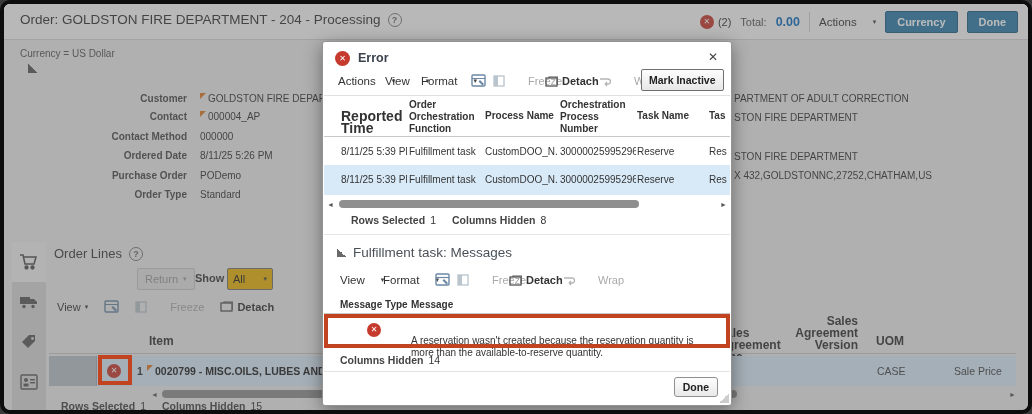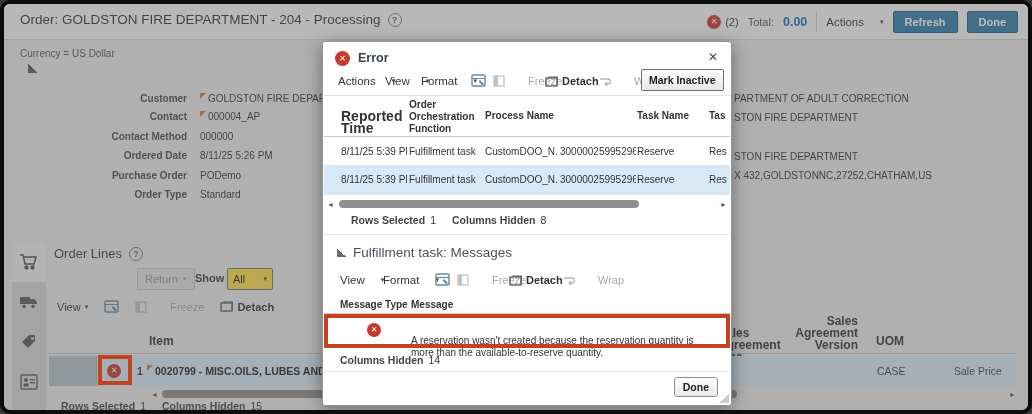--- a/index.html
+++ b/index.html
@@ -44,21 +44,21 @@
   .ol-tab.active { background:#f1f1f1; }
   .ol-title { position:absolute; left:50px; top:242px; font-size:13px; color:#3c3c3c; display:flex; align-items:center; gap:7px; }
   .split-btn { position:absolute; left:50px; top:264px; height:22px; display:flex; border:1px solid #8a8a8a;
                border-radius:2px; background:#fcfcfc; }
   .split-main { padding:0 8px; font-size:11px; font-weight:bold; color:#222; display:flex; align-items:center; }
   .split-arrow { width:17px; border-left:1px solid #9a9a9a; display:flex; align-items:center; justify-content:center; }
   .btn-disabled { position:absolute; left:133px; top:264px; height:22px; padding:8px 7px; background:#e4e4e4;
                   border:1px solid #c6c6c6; border-radius:2px; color:#9b9b9b; font-size:11px;
                   display:flex; align-items:center; gap:5px; }
   .show-label { position:absolute; left:191px; top:268px; font-size:11px; font-weight:bold; color:#3a3a3a; }
-  .show-select { position:absolute; left:223px; top:264px; width:46px; height:22px; background:#fde047;
+  .show-select { position:absolute; left:223px; top:264px; width:46px; height:22px; background:#eab308;
                  border:1px solid #767676; border-radius:2px; font-size:11px; color:#222;
                  display:flex; align-items:center; justify-content:space-between; padding:0 5px; }
   .tb-item { display:inline-flex; align-items:center; gap:4px; font-size:11px; color:#333; }
   .tb-gray { color:#a9a9a9;gap:23px; }
   .tb-bold { font-weight:bold; }
   .hline { position:absolute; height:1px; background:#c9c9c9; }
   .col-head { font-size:12px; font-weight:bold; color:#333; line-height:12px; }
   .ol-row { position:absolute; left:45px; top:352px; width:967px; height:30px; background:#d9eaf8; }
   .ol-rowhead { position:absolute; left:0; top:0; width:48px; height:30px; background:#b9c2c9; border-right:1px solid #a5aeb5; }
   .cell { position:absolute; font-size:10.5px; color:#333; top:9px; white-space:nowrap; }
@@ -109,21 +109,21 @@
       <div class="top-right">
         <span class="err-circle">✕</span>
         <span class="badge-count">(2)</span>
         <span class="total-label">Total:</span>
         <span class="total-value">0.00</span>
         <span class="vdiv"></span>
         <span class="menu-item">
           <span>Actions</span>
           <span class="dd">▾</span>
         </span>
-        <button class="btn-primary">Refresh</button>
+        <button class="btn-primary">Currency</button>
         <button class="btn-primary">Done</button>
       </div>
     </div>
 
     <div class="currency">Currency = US Dollar</div>
     <div class="pane-tri"></div>
 
     <div class="frow" style="top:89px;">
       <span class="flabel">Customer</span>
       <span class="fvalue"><span class="flag"></span><span>GOLDSTON FIRE DEPARTMEN</span></span>
@@ -314,20 +314,21 @@
           <path d="M1 3h8a2.5 2.5 0 010 5H6m0 0l2-2m-2 2l2 2" fill="none" stroke="#b5b5b5" stroke-width="1.3"></path>
         </svg>
       <span>Wrap</span>
     </span>
     <span class="mark-inactive">Mark Inactive</span>
 
     <div class="hline" style="left:1px; top:53px; width:406px; background:#e0e0e0;"></div>
     <div class="dcol col-head" style="left:18px;  top:68px; width:62px; font-size:14px;">Reported Time</div>
     <div class="dcol col-head" style="left:86px;  top:57px; width:70px; font-size:10px;">Order Orchestration Function</div>
     <div class="dcol col-head" style="left:162px; top:68px; width:70px; font-size:10px;">Process Name</div>
+    <div class="dcol col-head" style="left:237px; top:57px; width:74px; font-size:10px;">Orchestration Process Number</div>
     <div class="dcol col-head" style="left:314px; top:68px; width:60px; font-size:10px;">Task Name</div>
     <div class="dcol col-head" style="left:386px; top:68px; width:22px; font-size:10px;">Tas</div>
     <div class="hline" style="left:1px; top:94px; width:406px;"></div>
 
     <div>
       <span class="dcell" style="left:18px;  top:104px; width:66px;">8/11/25 5:39 PM</span>
       <span class="dcell" style="left:86px;  top:104px; width:72px;">Fulfillment task</span>
       <span class="dcell" style="left:162px; top:104px; width:72px;">CustomDOO_N...</span>
       <span class="dcell" style="left:237px; top:104px; width:76px;">300000259952967</span>
       <span class="dcell" style="left:314px; top:104px; width:58px;">Reserve</span>

